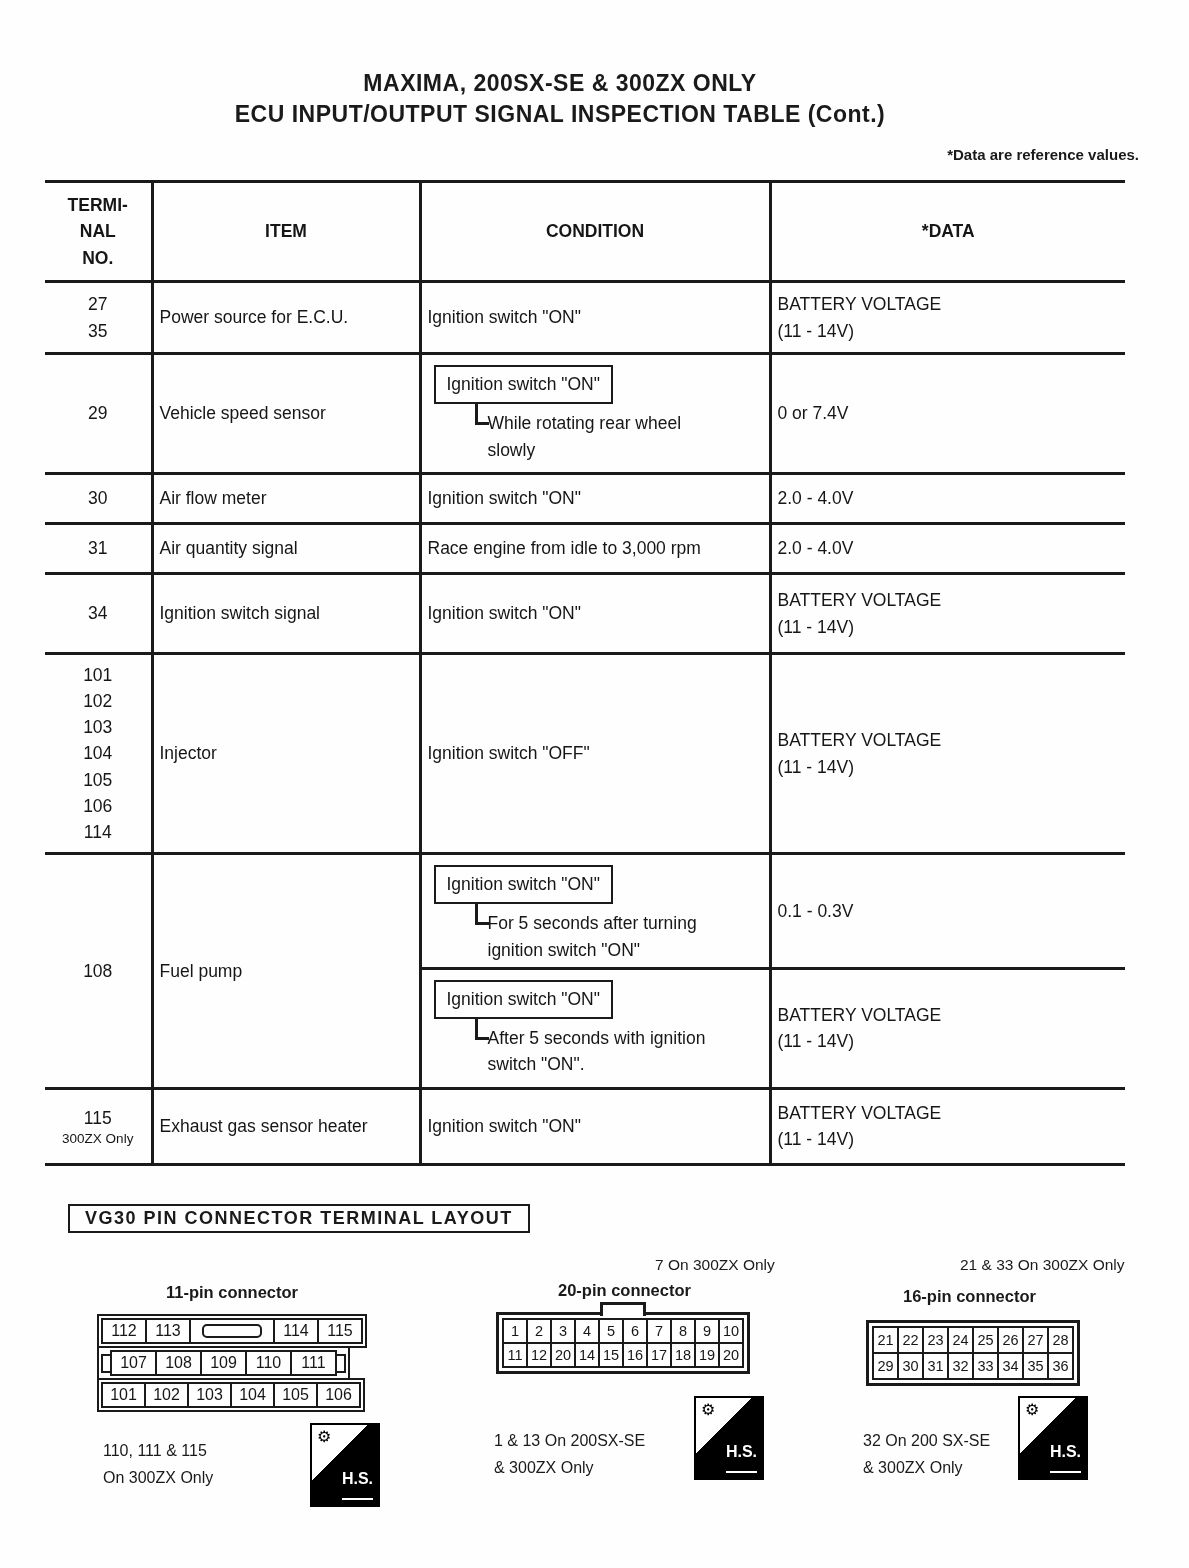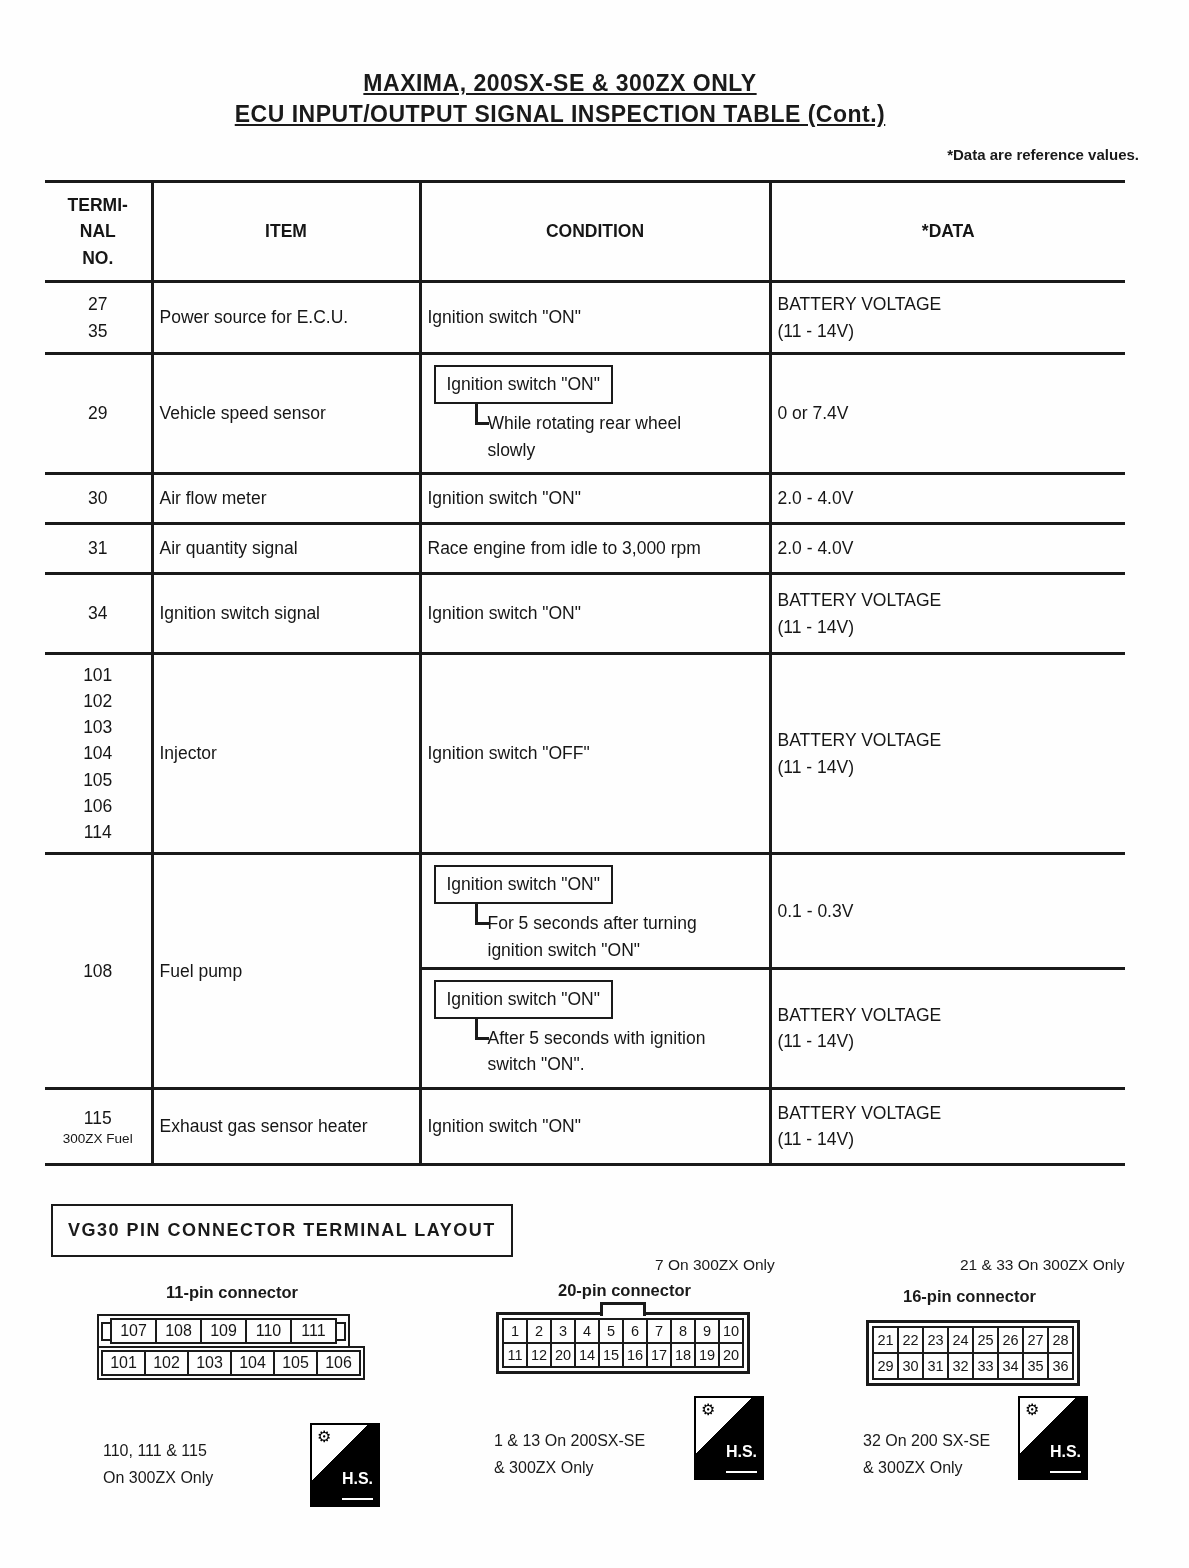--- a/index.html
+++ b/index.html
@@ -5,21 +5,21 @@
   html,body { margin:0; padding:0; background:#ffffff; }
   .page {
     position:relative; width:1189px; height:1568px; margin:0 auto;
     background:#fefefe; color:#1a1a1a;
     font-family:"Liberation Sans", sans-serif;
     overflow:hidden;
   }
   .pre { white-space:pre-line; }
 
   
-  .title-wrap { position:absolute; top:68px; left:0; width:1120px; text-align:center;text-decoration:underline; }
+  .title-wrap { position:absolute; top:68px; left:0; width:1120px; text-align:center; }
   .title-line { font-size:23px; font-weight:bold; line-height:31px; letter-spacing:0.5px; }
   .ref-note { position:absolute; top:146px; right:50px; font-size:15px; font-weight:bold; }
 
   
   .sig-table {
     position:absolute; left:45px; top:180px;
     width:1080px; border-collapse:collapse; table-layout:fixed;
     border-top:3px solid #1a1a1a;
   }
   .sig-table col.c1{width:107px} .sig-table col.c2{width:268px}
@@ -46,22 +46,22 @@
     background:#fefefe;
   }
   .cond-branch { position:relative; margin-left:40px; padding-left:14px; margin-top:2px; }
   .cond-branch .elbow {
     position:absolute; left:1px; top:-6px; width:11px; height:18px;
     border-left:3px solid #1a1a1a; border-bottom:3px solid #1a1a1a;
   }
 
   
   .vg30-box {
-    position:absolute; left:51px; top:1204px;
-    border:2.5px solid #1a1a1a; padding:14px 15px;
+    position:absolute; left:68px; top:1204px;
+    border:2.5px solid #1a1a1a; padding:2px 15px;
     font-size:18px; font-weight:bold; letter-spacing:1.5px;
   }
   .conn-label { position:absolute; font-size:16.5px; font-weight:bold; }
   .l15 { left:97px;  top:1283px; width:270px; text-align:center; }
   .l20 { left:558px; top:1281px; }
   .l16 { left:903px; top:1287px; }
   .conn-note { position:absolute; font-size:16px; line-height:1.7; white-space:pre-line; }
   .n15 { left:103px; top:1437px; }
   .n20 { left:494px; top:1427px; }
   .n16 { left:863px; top:1427px; }
@@ -235,36 +235,43 @@
 switch "ON".</span>
           </div>
         </td>
         <td class="data pre">BATTERY VOLTAGE
 (11 - 14V)</td>
       </tr>
 
       <tr class="r7">
         <td class="term bR">
           <span>115</span>
-          <span class="term-note">300ZX Fuel</span>
+          <span class="term-note">300ZX Only</span>
         </td>
         <td class="item bR">Exhaust gas sensor heater</td>
         <td class="cond bR">Ignition switch "ON"</td>
         <td class="data pre">BATTERY VOLTAGE
 (11 - 14V)</td>
       </tr>
     </tbody>
   </table>
 
   <div class="vg30-box">
     <span>VG30 PIN CONNECTOR TERMINAL LAYOUT</span>
   </div>
 
   <div class="conn-label l15">11-pin connector</div>
   <div class="connector c15">
+    <div class="pin-row pr1">
+        <span class="pin-cell">112</span>
+        <span class="pin-cell">113</span>
+        <span class="pin-cell blank"></span>
+        <span class="pin-cell">114</span>
+        <span class="pin-cell">115</span>
+      </div>
     <div class="pin-row pr2">
         <span class="pin-cell">107</span>
         <span class="pin-cell">108</span>
         <span class="pin-cell">109</span>
         <span class="pin-cell">110</span>
         <span class="pin-cell">111</span>
       </div>
     <div class="pin-row pr3">
         <span class="pin-cell">101</span>
         <span class="pin-cell">102</span>

